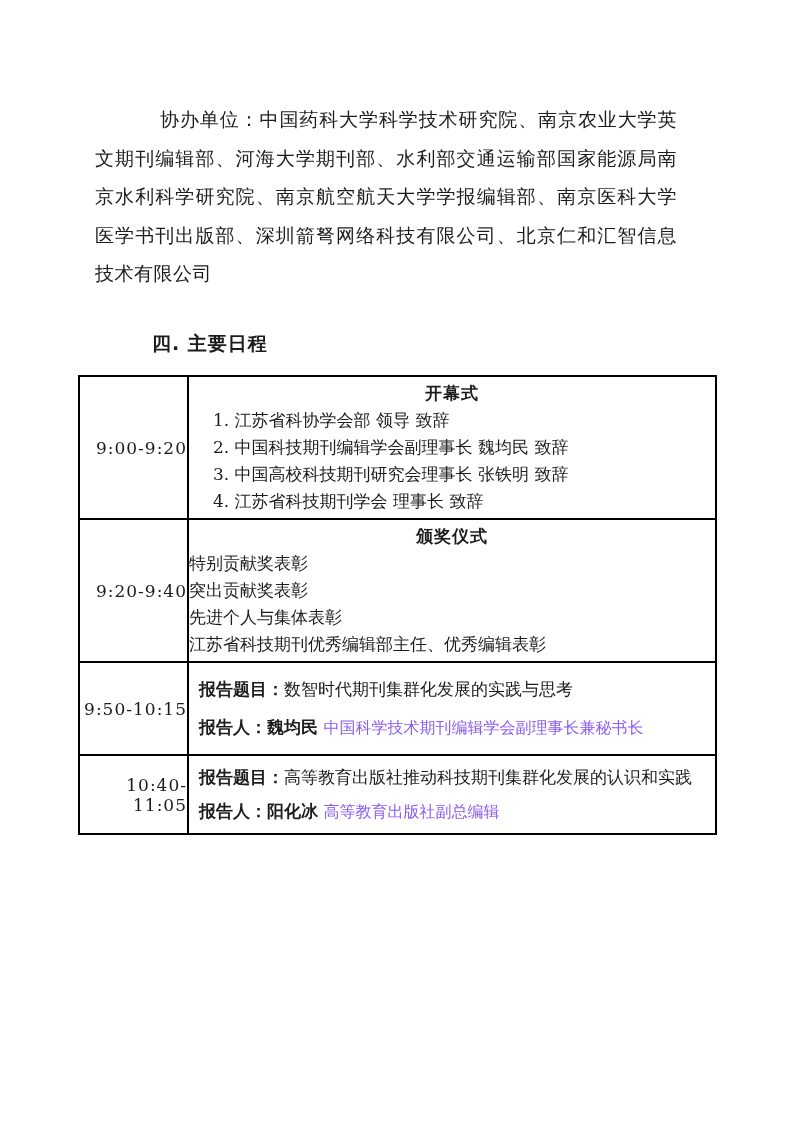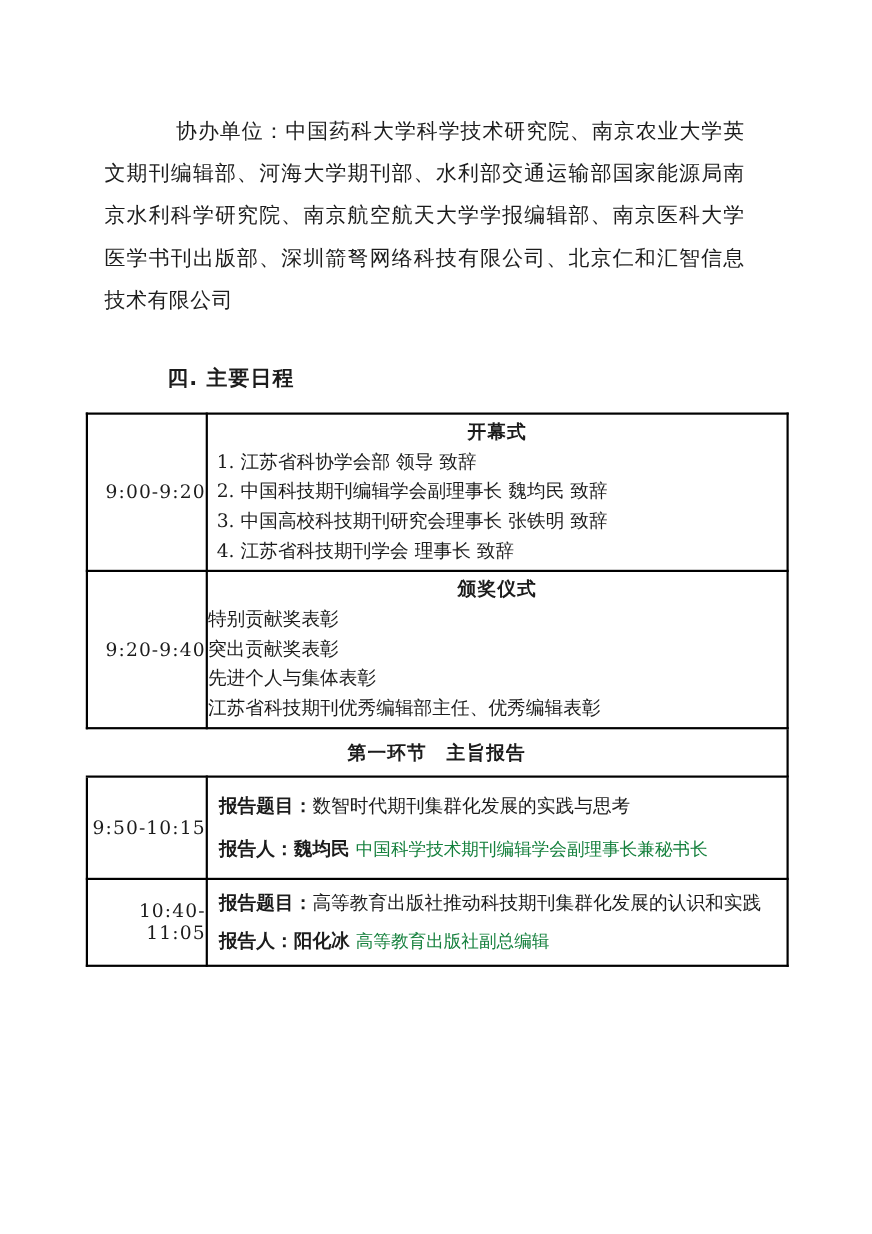--- a/index.html
+++ b/index.html
@@ -28,37 +28,37 @@
   .schedule th {
     height:20px; font-weight:700; text-align:center; letter-spacing:2px;
     font-family:"DejaVu Sans","Liberation Sans",sans-serif;
   }
   .time-cell { text-align:right; letter-spacing:1px; }
   .cell-pad { padding:3px 0; }
   .cell-title {
     text-align:center; font-weight:700; line-height:27px; letter-spacing:1px;
     font-family:"DejaVu Sans","Liberation Sans",sans-serif;
   }
-  .list-left  { line-height:27px; text-align:left; padding-left:8px; }
+  .list-left  { line-height:27px; text-align:left; padding-left:24px; }
   .list-center{ line-height:27px; text-align:left; }
   .photo-row td { height:31px; }
   .session-row td {
     height:42px; border-left:hidden; text-align:center; font-weight:700;
     letter-spacing:1px; font-family:"DejaVu Sans","Liberation Sans",sans-serif;
   }
   .report-inner {
     height:100%; display:flex; flex-direction:column;
     justify-content:space-evenly; padding:0 10px; box-sizing:border-box;
   }
   .report-line { line-height:26px; }
   .lbl, .speaker-name {
     font-weight:700;
     font-family:"DejaVu Sans","Liberation Sans",sans-serif;
   }
-  .affil { font-size:16px; color:#15803d; }
+  .affil { font-size:16px; color:#8b5cf6; }
   .r1 td { height:134px; }
   .r2 td { height:134px; }
   .r5 td { height:91px; }
   .r6 td { height:84px; }
   .r7 td { height:77px; }
 </style>
 </head>
 <body>
 
 <div>
@@ -95,23 +95,20 @@
             <div class="cell-title">颁奖仪式</div>
             <div class="list-center">特别贡献奖表彰</div>
             <div class="list-center">突出贡献奖表彰</div>
             <div class="list-center">先进个人与集体表彰</div>
             <div class="list-center">江苏省科技期刊优秀编辑部主任、优秀编辑表彰</div>
           </div>
         </td>
       </tr>
 
 
-      <tr class="session-row">
-        <td colspan="2">第一环节　主旨报告</td>
-      </tr>
 
       <tr class="r5">
         <td class="time-cell">9:50-10:15</td>
         <td>
           <div class="report-inner">
             <div class="report-line">
               <span class="lbl">报告题目：</span><span>数智时代期刊集群化发展的实践与思考</span>
             </div>
             <div class="report-line">
               <span class="lbl">报告人：</span><span class="speaker-name">魏均民</span>

